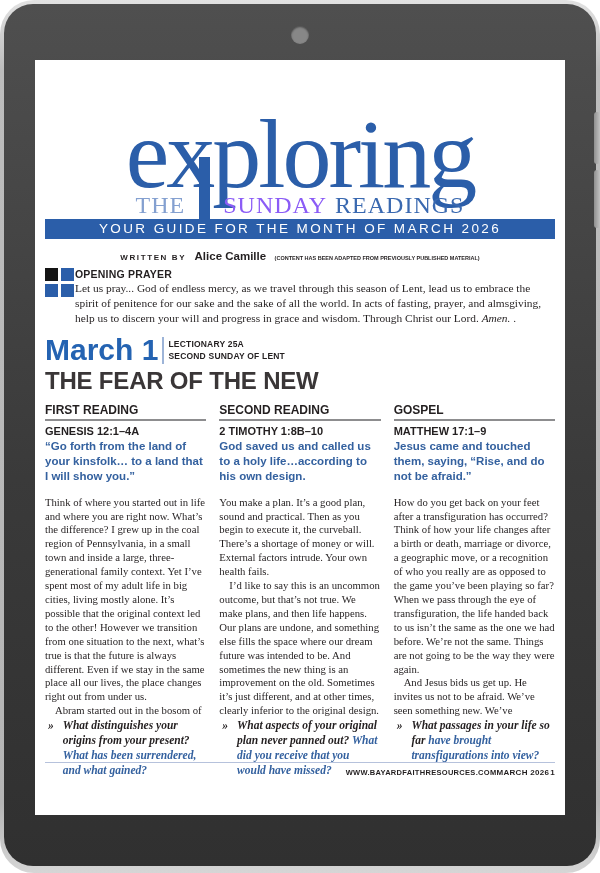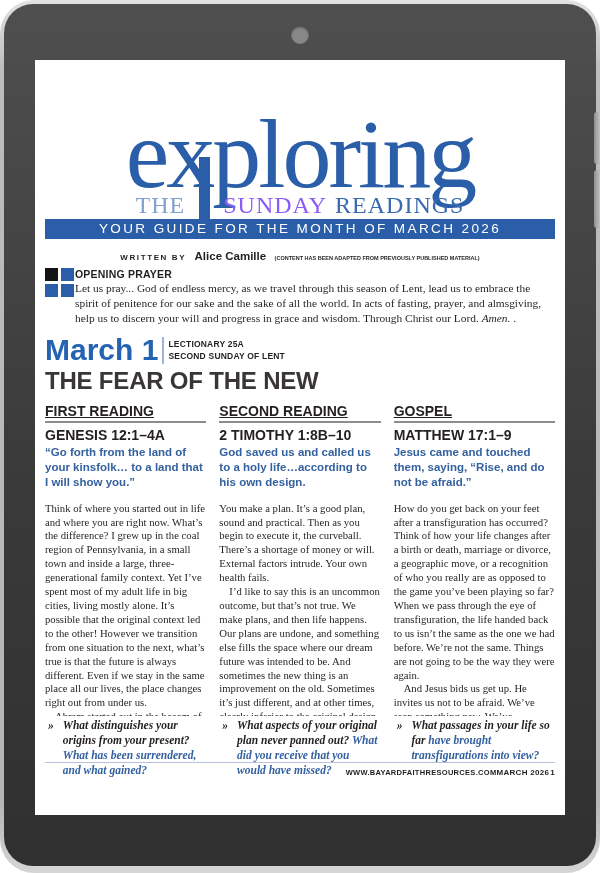--- a/index.html
+++ b/index.html
@@ -56,22 +56,22 @@
 
   
   .date-row{display:flex;align-items:flex-start;gap:4px;margin-top:11px;height:30px;}
   .date{color:var(--date-blue,#2463b2);font-size:30px;font-weight:700;line-height:.95;}
   .date-div{width:2px;height:27px;background:#9db4d8;margin-top:1px;}
   .lect{font-size:8.5px;font-weight:700;line-height:1.4;padding-top:3px;letter-spacing:.2px;}
   .fear{font-size:24px;font-weight:700;color:#3a3637;letter-spacing:-.2px;margin:1px 0 8px;}
 
   
   .cols{display:grid;grid-template-columns:1fr 1fr 1fr;column-gap:13px;height:313px;overflow:hidden;}
-  .col-label{font-size:14px;font-weight:700;padding-bottom:2px;border-bottom:2px solid #8d8d8f;text-decoration:underline;}
-  .col-ref{font-size:14px;font-weight:700;margin-top:4px;}
+  .col-label{font-size:12px;font-weight:700;padding-bottom:2px;border-bottom:2px solid #8d8d8f;}
+  .col-ref{font-size:11px;font-weight:700;margin-top:4px;}
   .col-quote{color:var(--quote-blue,#3a67ad);font-weight:700;font-size:11.5px;
              line-height:1.28;margin-top:2px;}
   .col-body{margin-top:12px;font-family:"Liberation Serif",serif;font-size:10.7px;
             line-height:1.3;}
   .col-body p{margin:0;}
   .col-body p + p{text-indent:10px;}
 
   
   .qrow{display:grid;grid-template-columns:1fr 1fr 1fr;column-gap:13px;margin-top:2px;}
   .q{display:flex;gap:9px;padding-left:3px;font-family:"Liberation Serif",serif;

